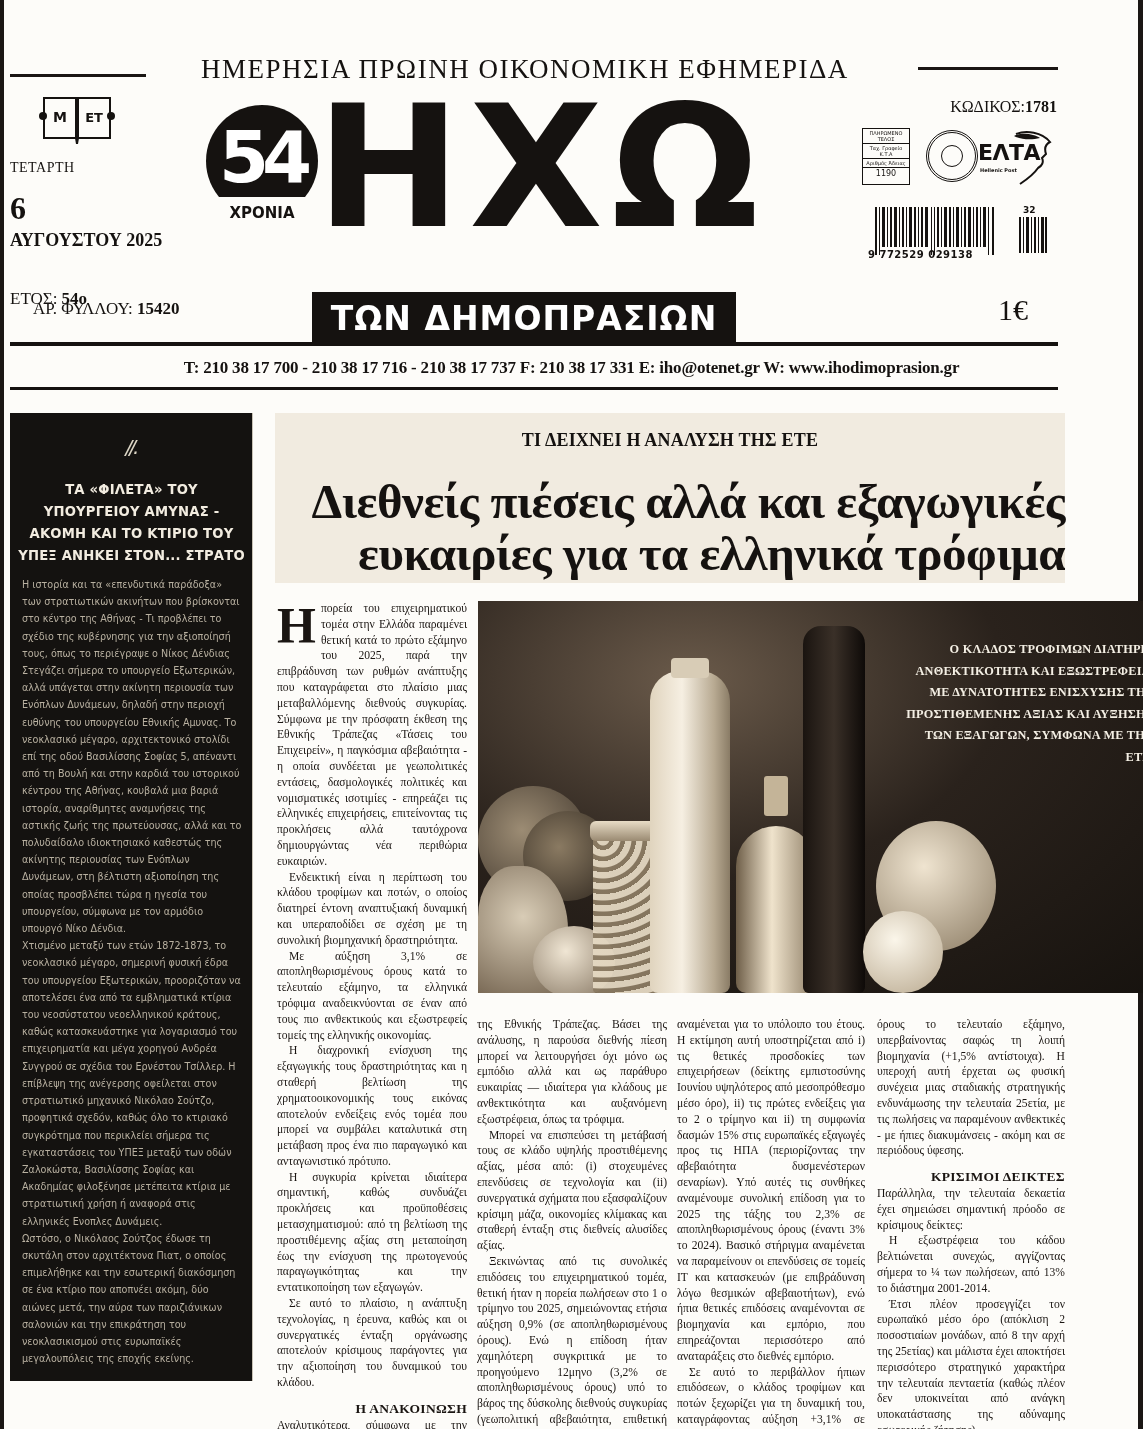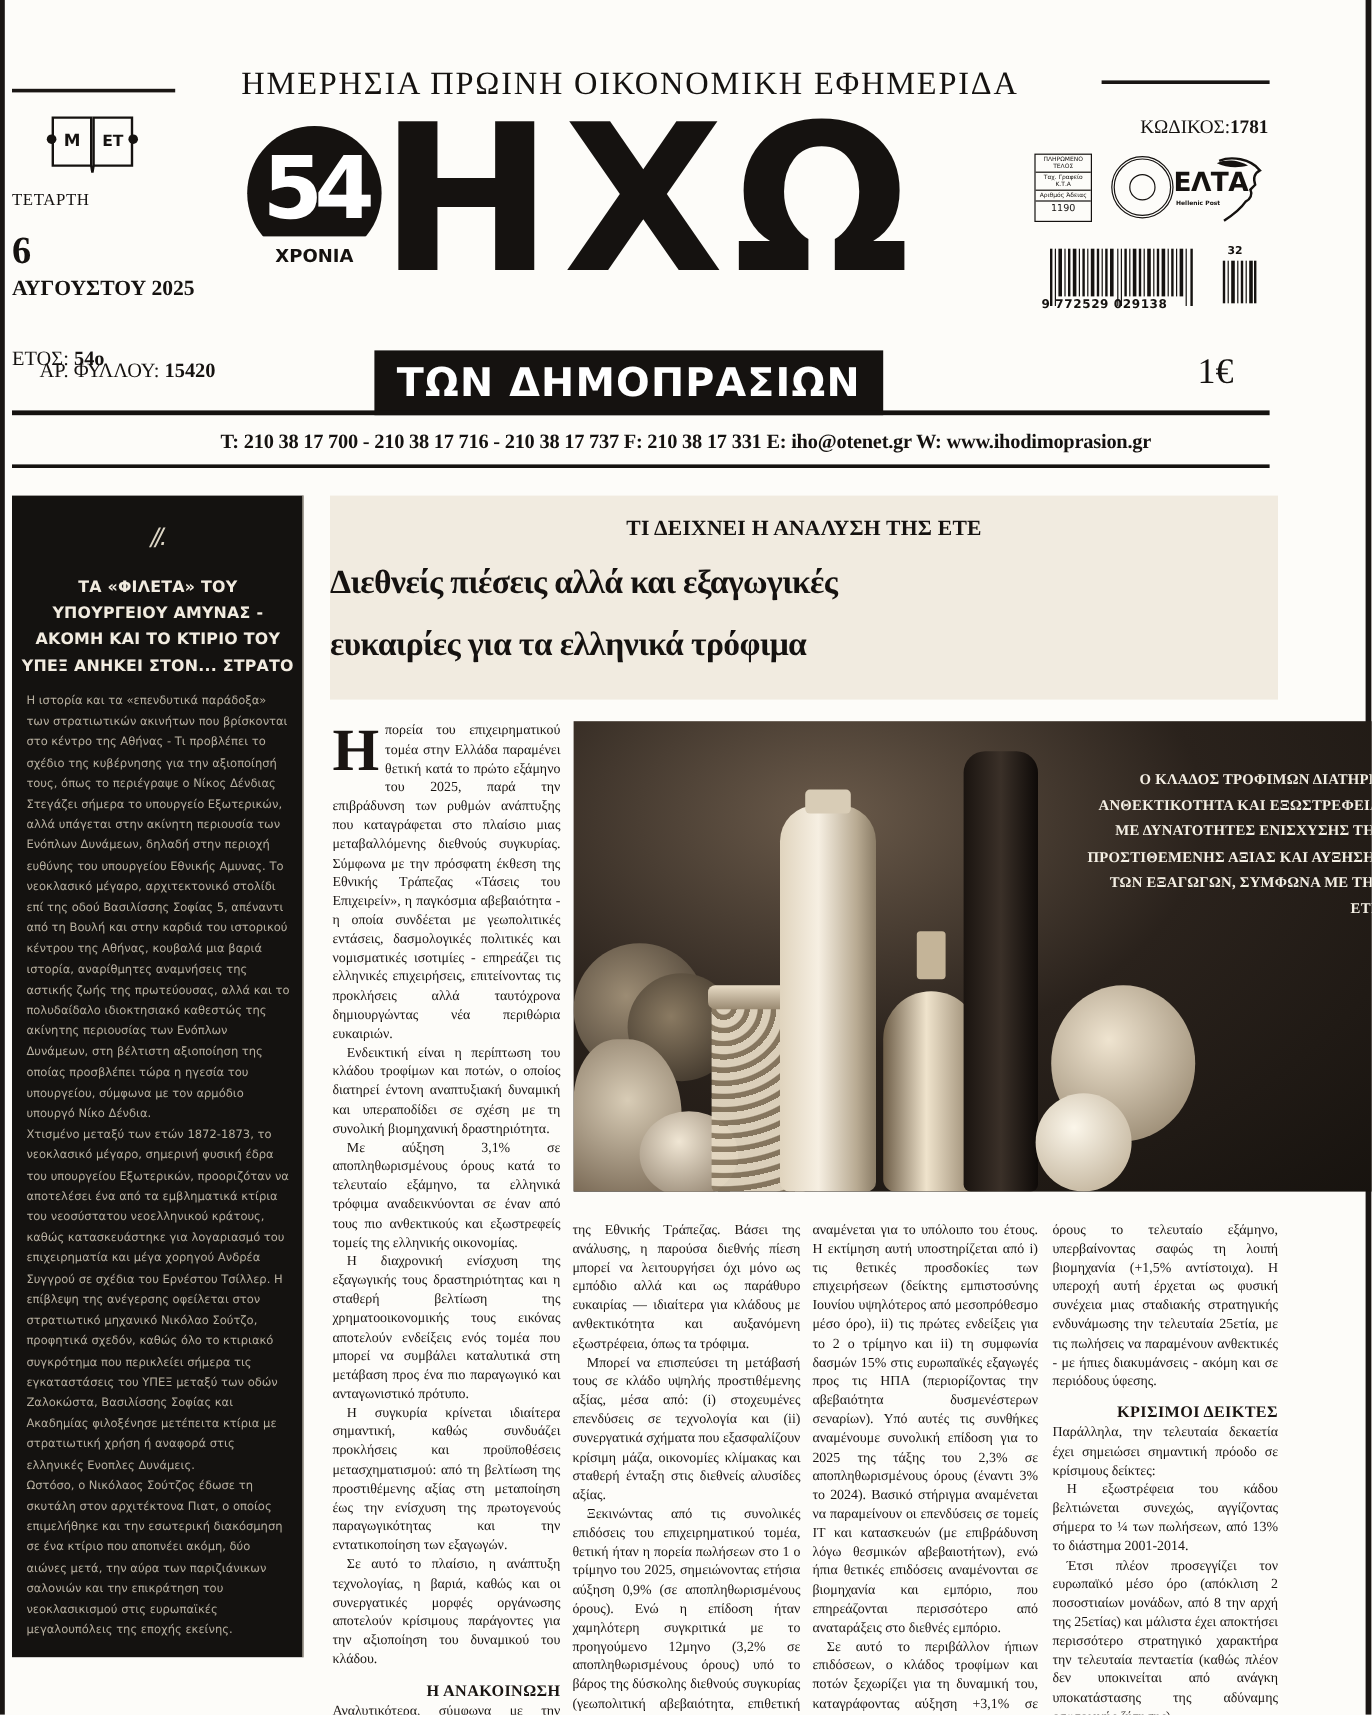--- a/index.html
+++ b/index.html
@@ -53,21 +53,21 @@
   
   .sidebar { left: 10px; top: 413px; width: 243px; height: 968px; background: #141210; color: #e9e3d6; border-right: 1px solid #c8c2b5; }
   .side-mark { position: absolute; left: 0; top: 22px; width: 100%; text-align: center; font-family: "DejaVu Sans", sans-serif; font-size: 20px; color: #ddd6c6; font-style: italic; letter-spacing: -3px; }
   .side-title { position: absolute; left: 8px; top: 66px; width: 227px; text-align: center; font-family: "DejaVu Sans", sans-serif; font-size: 13.2px; font-weight: bold; line-height: 22px; color: #f2ece0; letter-spacing: 0.2px; }
   .side-body { position: absolute; left: 12px; top: 163px; width: 222px; font-family: "DejaVu Sans", sans-serif; font-size: 9.6px; line-height: 17.2px; color: #b8b0a0; text-align: left; }
   .side-body p { margin: 0; }
 
   
   .article-head-bg { left: 275px; top: 413px; width: 790px; height: 170px; background: #f1ebe0; }
   .kicker { left: 275px; top: 430px; width: 790px; text-align: center; font-size: 18px; font-weight: bold; letter-spacing: 0.2px; }
-  .headline { left: 275px; top: 460px; width: 790px; text-align: left; font-size: 28px; font-weight: bold; line-height: 52px; letter-spacing: -0.5px; }
+  .headline { left: 275px; top: 476px; width: 790px; text-align: right; font-size: 49px; font-weight: bold; line-height: 52px; letter-spacing: -0.5px; }
 
   .col { font-size: 11.6px; line-height: 15.8px; text-align: justify; hyphens: auto; color: #1a1512; }
   .col p { text-indent: 12px; }
   .col p.noindent { text-indent: 0; }
   .col h4 { text-align: right; font-size: 13.5px; font-weight: bold; margin: 10px 0 1px; letter-spacing: 0.3px; }
   .col1 { left: 277px; top: 601px; width: 190px; }
   .col2 { left: 477px; top: 1017px; width: 190px; }
   .col3 { left: 677px; top: 1017px; width: 188px; }
   .col4 { left: 877px; top: 1017px; width: 188px; }
 
@@ -214,21 +214,21 @@
     <span>Διεθνείς πιέσεις αλλά και εξαγωγικές</span><br>
     <span>ευκαιρίες για τα ελληνικά τρόφιμα</span>
   </h1>
 
   <div class="abs col col1">
     <p class="noindent"><span class="dropcap">Η</span><span> πορεία του επιχειρηματικού τομέα στην Ελλάδα παραμένει θετική κατά το πρώτο εξάμηνο του 2025, παρά την επιβράδυνση των ρυθμών ανάπτυξης που καταγράφεται στο πλαίσιο μιας μεταβαλλόμενης διεθνούς συγκυρίας. Σύμφωνα με την πρόσφατη έκθεση της Εθνικής Τράπεζας «Τάσεις του Επιχειρείν», η παγκόσμια αβεβαιότητα - η οποία συνδέεται με γεωπολιτικές εντάσεις, δασμολογικές πολιτικές και νομισματικές ισοτιμίες - επηρεάζει τις ελληνικές επιχειρήσεις, επιτείνοντας τις προκλήσεις αλλά ταυτόχρονα δημιουργώντας νέα περιθώρια ευκαιριών.</span></p>
     <p>Ενδεικτική είναι η περίπτωση του κλάδου τροφίμων και ποτών, ο οποίος διατηρεί έντονη αναπτυξιακή δυναμική και υπεραποδίδει σε σχέση με τη συνολική βιομηχανική δραστηριότητα.</p>
     <p>Με αύξηση 3,1% σε αποπληθωρισμένους όρους κατά το τελευταίο εξάμηνο, τα ελληνικά τρόφιμα αναδεικνύονται σε έναν από τους πιο ανθεκτικούς και εξωστρεφείς τομείς της ελληνικής οικονομίας.</p>
     <p>Η διαχρονική ενίσχυση της εξαγωγικής τους δραστηριότητας και η σταθερή βελτίωση της χρηματοοικονομικής τους εικόνας αποτελούν ενδείξεις ενός τομέα που μπορεί να συμβάλει καταλυτικά στη μετάβαση προς ένα πιο παραγωγικό και ανταγωνιστικό πρότυπο.</p>
     <p>Η συγκυρία κρίνεται ιδιαίτερα σημαντική, καθώς συνδυάζει προκλήσεις και προϋποθέσεις μετασχηματισμού: από τη βελτίωση της προστιθέμενης αξίας στη μεταποίηση έως την ενίσχυση της πρωτογενούς παραγωγικότητας και την εντατικοποίηση των εξαγωγών.</p>
-    <p>Σε αυτό το πλαίσιο, η ανάπτυξη τεχνολογίας, η βαριά, καθώς και οι συνεργατικές μορφές οργάνωσης αποτελούν κρίσιμους παράγοντες για την αξιοποίηση του δυναμικού του κλάδου.</p>
+    <p>Σε αυτό το πλαίσιο, η ανάπτυξη τεχνολογίας, η έρευνα, καθώς και οι συνεργατικές ένταξη οργάνωσης αποτελούν κρίσιμους παράγοντες για την αξιοποίηση του δυναμικού του κλάδου.</p>
     <h4>Η ΑΝΑΚΟΙΝΩΣΗ</h4>
     <p class="noindent">Αναλυτικότερα, σύμφωνα με την ανακοίνωση: Σε ανοδική τροχιά παραμένουν οι πωλήσεις του επιχειρηματικού τομέα το πρώτο εξάμηνο του 2025, με αισθητή ωστόσο επιβράδυνση υπό το βάρος των αυξανόμενων διεθνών πιέσεων, σύμφωνα με το νέο τεύχος «Τάσεις του Επιχειρείν» της Διεύθυνσης Οικονομικής Ανάλυσης</p>
   </div>
 
   <figure class="abs photo">
 
     <div class="shape" style="left:0; top:185px; width:110px; height:110px; border-radius:50%; background:radial-gradient(circle at 40% 40%, #9c8c74, #3e342a);"></div>
     <div class="shape" style="left:45px; top:210px; width:90px; height:90px; border-radius:50%; background:radial-gradient(circle at 40% 40%, #8a7a62, #2e261e);"></div>
 
     <div class="shape" style="left:0; top:265px; width:90px; height:127px; border-radius:40% 50% 0 0; background:radial-gradient(circle at 50% 40%, #d8ccb6, #7a6a56);"></div>

